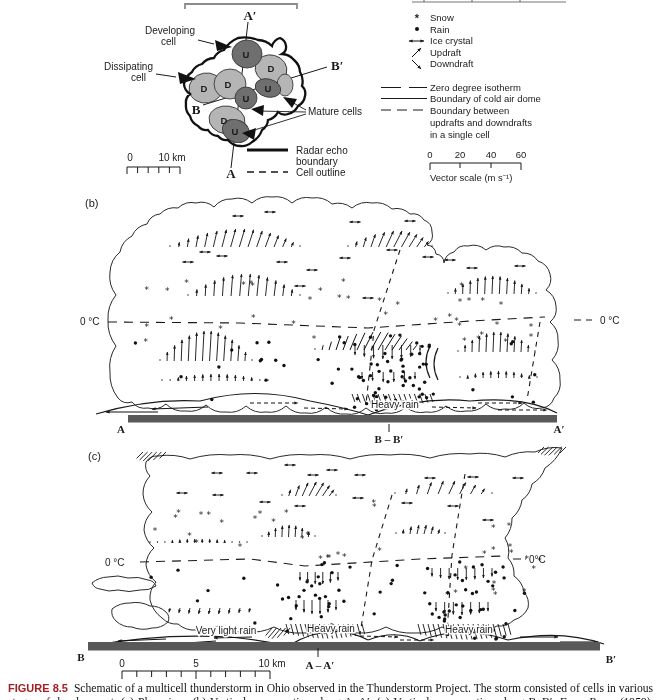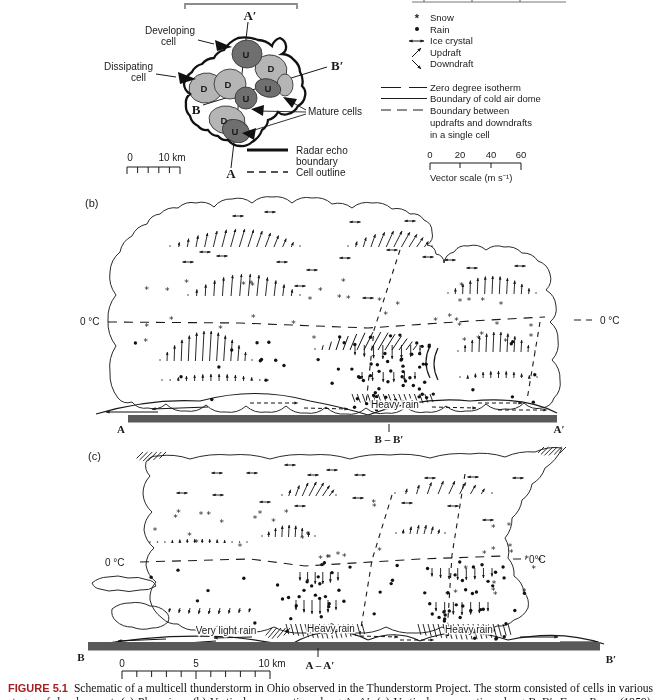--- a/index.html
+++ b/index.html
@@ -754,14 +754,14 @@
     <text class="sf" x="469" y="633" text-anchor="middle" style="paint-order:stroke;stroke:#fff;stroke-width:3px;">Heavy rain</text>
 
     <text class="sf" x="122" y="667" text-anchor="middle">0</text>
     <text class="sf" x="196" y="667" text-anchor="middle">5</text>
     <text class="sf" x="272" y="667" text-anchor="middle">10 km</text>
     <path id="c-ruler" stroke="#1a1a1a" stroke-width="1" fill="none" d="M122,671 H270 M122.0,671 V679 M136.8,671 V677 M151.6,671 V677 M166.4,671 V677 M181.2,671 V677 M196.0,671 V679 M210.8,671 V677 M225.6,671 V677 M240.4,671 V677 M255.2,671 V677 M270.0,671 V679"></path>
   </g>
 </svg>
 
 <div class="caption">
-  <span class="figlabel" style="color:#a32024">FIGURE 5.1</span>&nbsp;&nbsp;<span>Schematic of a multicell thunderstorm in Ohio observed in the Thunderstorm Project. The storm consisted of cells in various stages of development. (a) Plan view; (b) Vertical cross section along A–A′; (c) Vertical cross section along B–B′. </span><span class="srcit">From Byers (1959). Republished with per</span>
+  <span class="figlabel" style="color:#a32024">FIGURE 8.5</span>&nbsp;&nbsp;<span>Schematic of a multicell thunderstorm in Ohio observed in the Thunderstorm Project. The storm consisted of cells in various stages of development. (a) Plan view; (b) Vertical cross section along A–A′; (c) Vertical cross section along B–B′. </span><span class="srcit">From Byers (1959). Republished with per</span>
 </div>
 
 </body></html>

